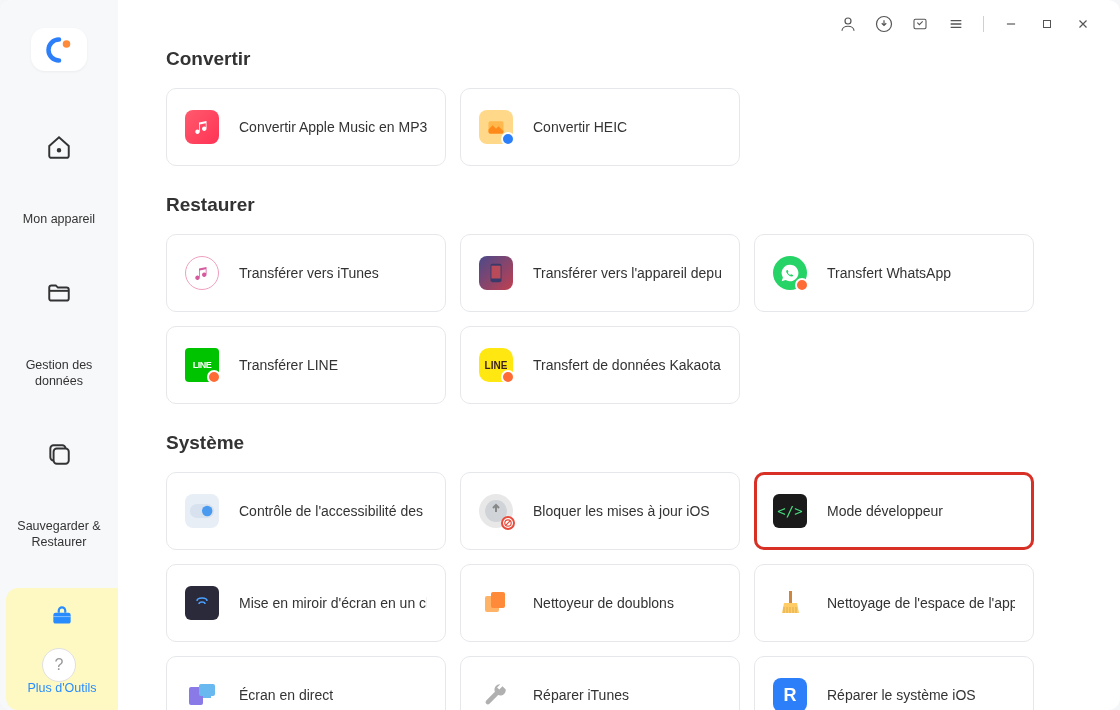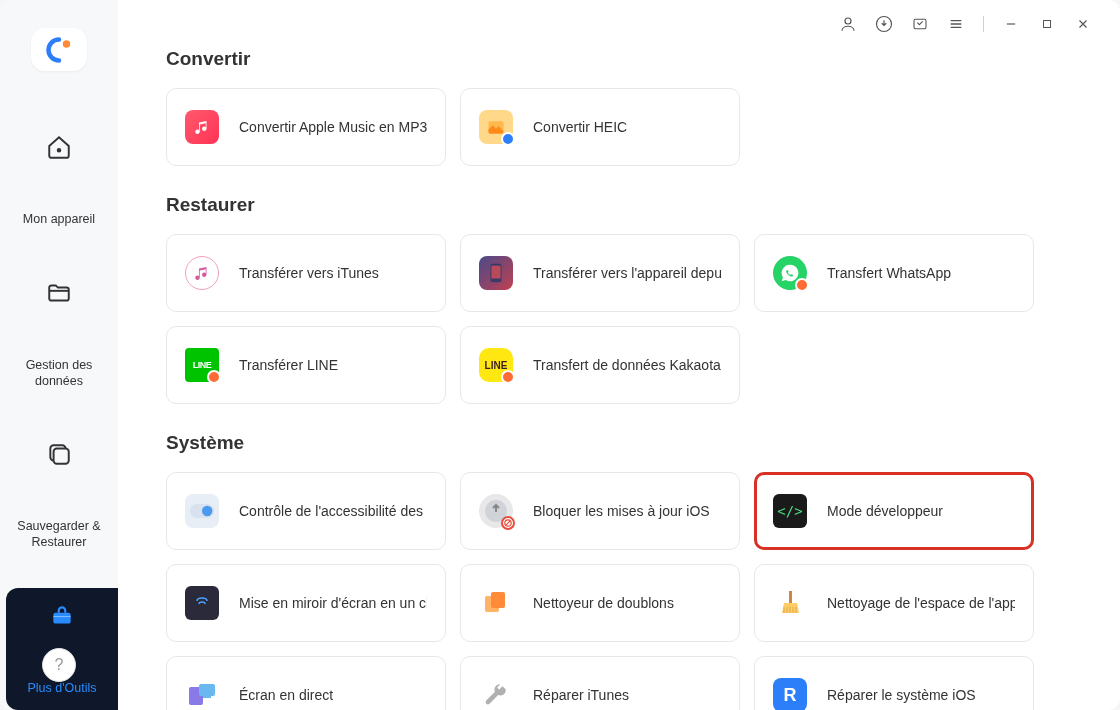--- a/index.html
+++ b/index.html
@@ -8,21 +8,21 @@
 
 
 .titlebar { position: absolute; top: 0; right: 0; height: 48px; display: flex; align-items: center; gap: 18px; padding: 0 28px; z-index: 10; }
 .titlebar .tb-icon { width: 18px; height: 18px; color: #555; cursor: pointer; display: flex; align-items: center; justify-content: center; }
 .titlebar .divider { width: 1px; height: 16px; background: #d0d0d0; }
 
 
 .sidebar { width: 118px; background: #f7f8fa; border-top-left-radius: 12px; border-bottom-left-radius: 12px; display: flex; flex-direction: column; align-items: center; padding-top: 28px; position: relative; }
 .logo { width: 56px; height: 56px; background: #fff; border-radius: 14px; display: flex; align-items: center; justify-content: center; box-shadow: 0 1px 3px rgba(0,0,0,0.05); margin-bottom: 48px; }
 .nav-item { width: 100%; display: flex; flex-direction: column; align-items: center; padding: 14px 6px; cursor: pointer; color: #333; gap: 44px; }
-.nav-item.active { background: #0f172a; border-radius: 12px 0 0 12px; margin-left: 6px; width: calc(100% - 6px); color: #288cff; }
+.nav-item.active { background: #fef9c3; border-radius: 12px 0 0 12px; margin-left: 6px; width: calc(100% - 6px); color: #288cff; }
 .nav-item .ni-icon { width: 28px; height: 28px; margin-bottom: 6px; display: flex; align-items: center; justify-content: center; }
 .nav-item .ni-label { font-size: 12.5px; text-align: center; line-height: 1.3; font-weight: 500; }
 .nav-gap { height: 30px; }
 .help-btn { position: absolute; bottom: 28px; width: 34px; height: 34px; border-radius: 50%; background: #fff; border: 1px solid #e0e0e0; display: flex; align-items: center; justify-content: center; color: #999; font-size: 16px; cursor: pointer; }
 
 
 .main { flex: 1; padding: 48px 40px 20px 48px; overflow-y: auto; }
 .section { margin-bottom: 28px; }
 .section-title { font-size: 19px; font-weight: 600; color: #333; margin-bottom: 18px; }
 .card-grid { display: grid; grid-template-columns: repeat(3, 280px); gap: 14px; }

